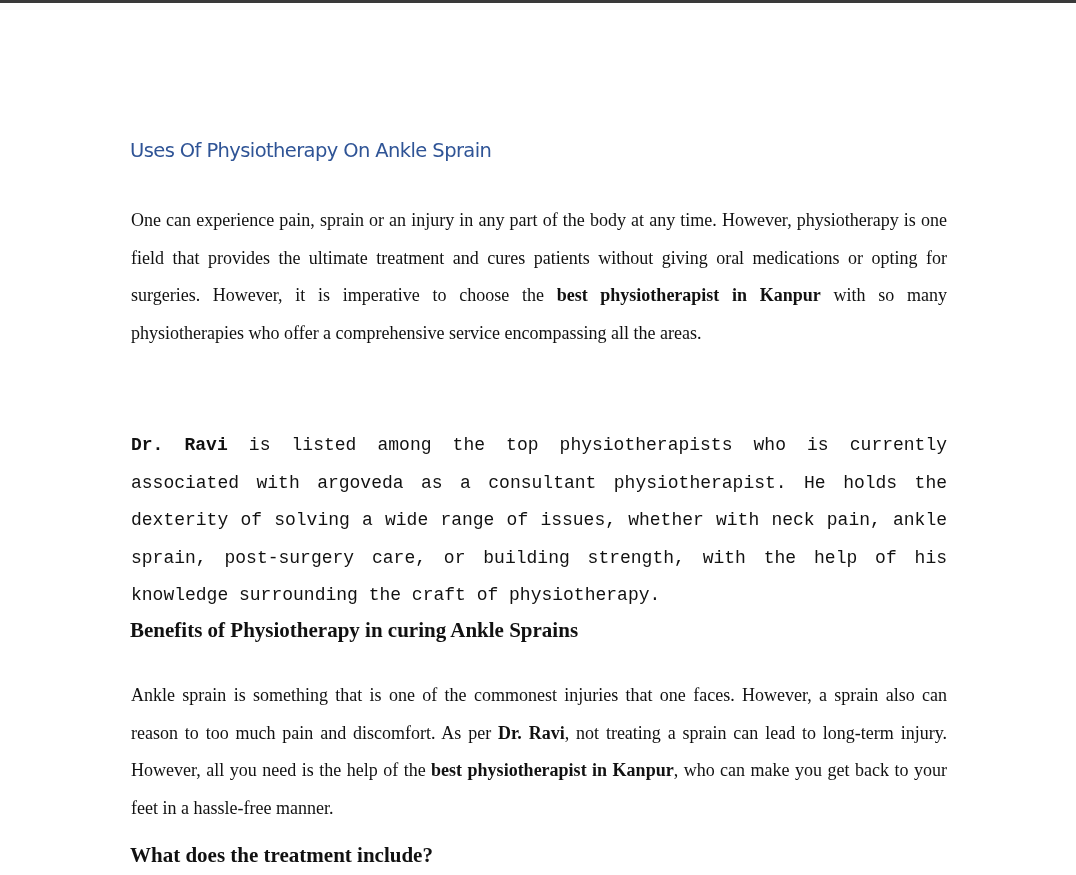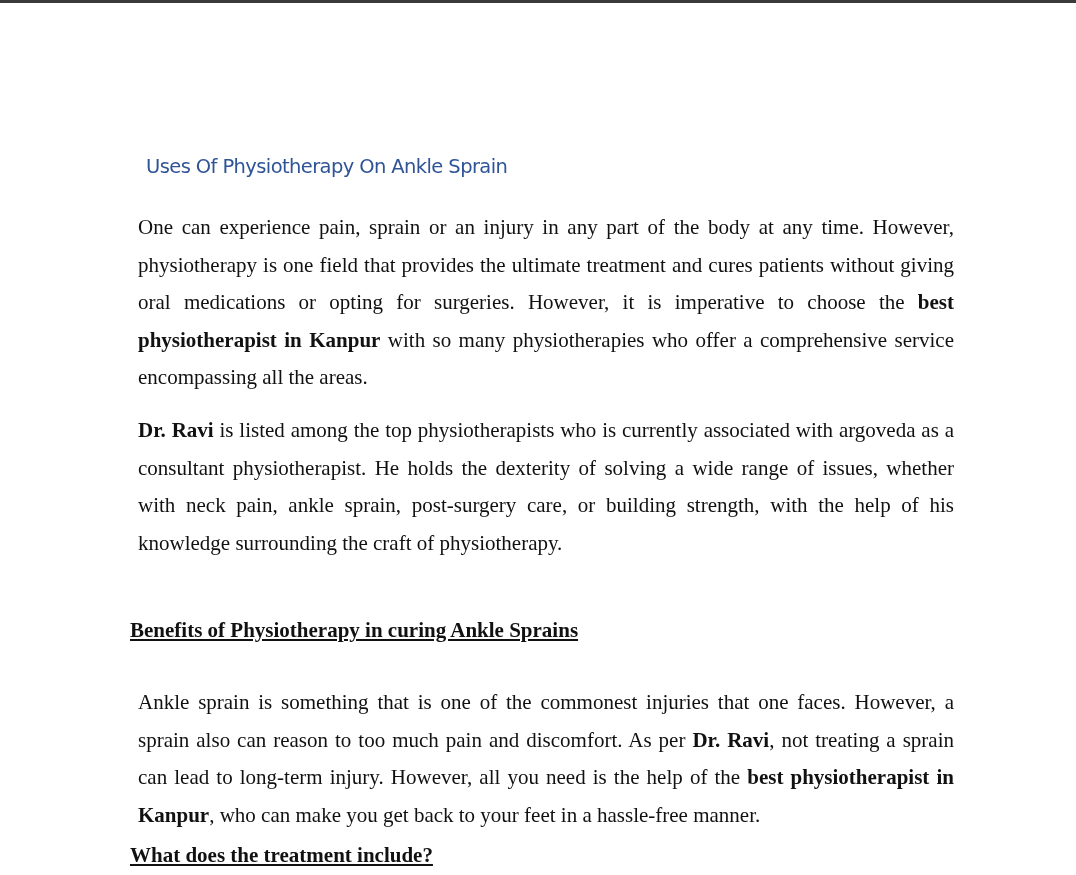--- a/index.html
+++ b/index.html
@@ -23,52 +23,51 @@
     .page {
       position: absolute;
       left: 130px;
       top: 0;
       width: 816px;
     }
     .doc-title {
       position: absolute;
       top: 139px;
       left: 0;
-      margin: 16px;
+      margin: 0;
       font-family: "DejaVu Sans", sans-serif;
       font-weight: normal;
       font-size: 19.5px;
       letter-spacing: -0.6px;
       color: #2f5496;
       white-space: nowrap;
     }
     .para {
       position: absolute;
       left: 0;
       width: 816px;
-      margin: 8px;
+      margin: 1px;
       font-family: "Liberation Serif", serif;
-      font-size: 21px;
+      font-size: 18px;
       line-height: 37.5px;
       color: #111111;
       text-align: justify;
     }
     .para b { font-weight: bold; }
     .p1 { top: 201px; }
-    .p2 { top: 404px; }
+    .p2 { top: 426px; font-family: Liberation Mono, monospace; }
     .h-sub {
       position: absolute;
       left: 0;
       margin: 0;
       font-family: "Liberation Serif", serif;
       font-size: 21px;
       font-weight: bold;
       color: #111111;
       white-space: nowrap;
-      text-decoration: underline;
     }
     .h1sub { top: 618px; }
     .p3 { top: 676px; }
     .h2sub { top: 843px; text-align: right; }
   </style>
 </head>
 <body>
 
 <div class="top-bar"></div>
 

